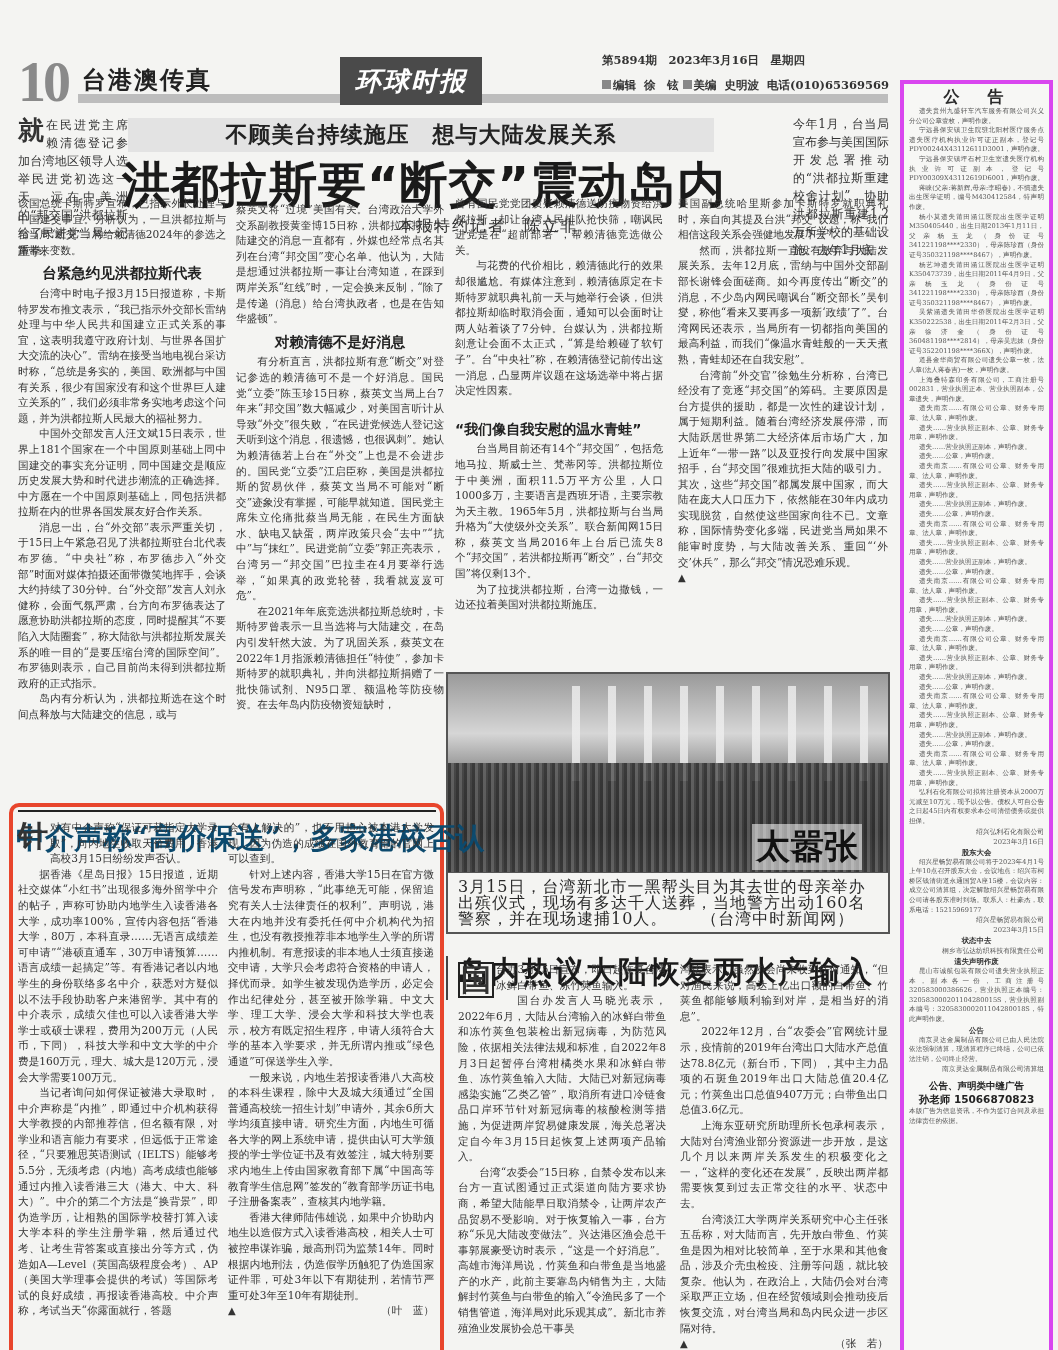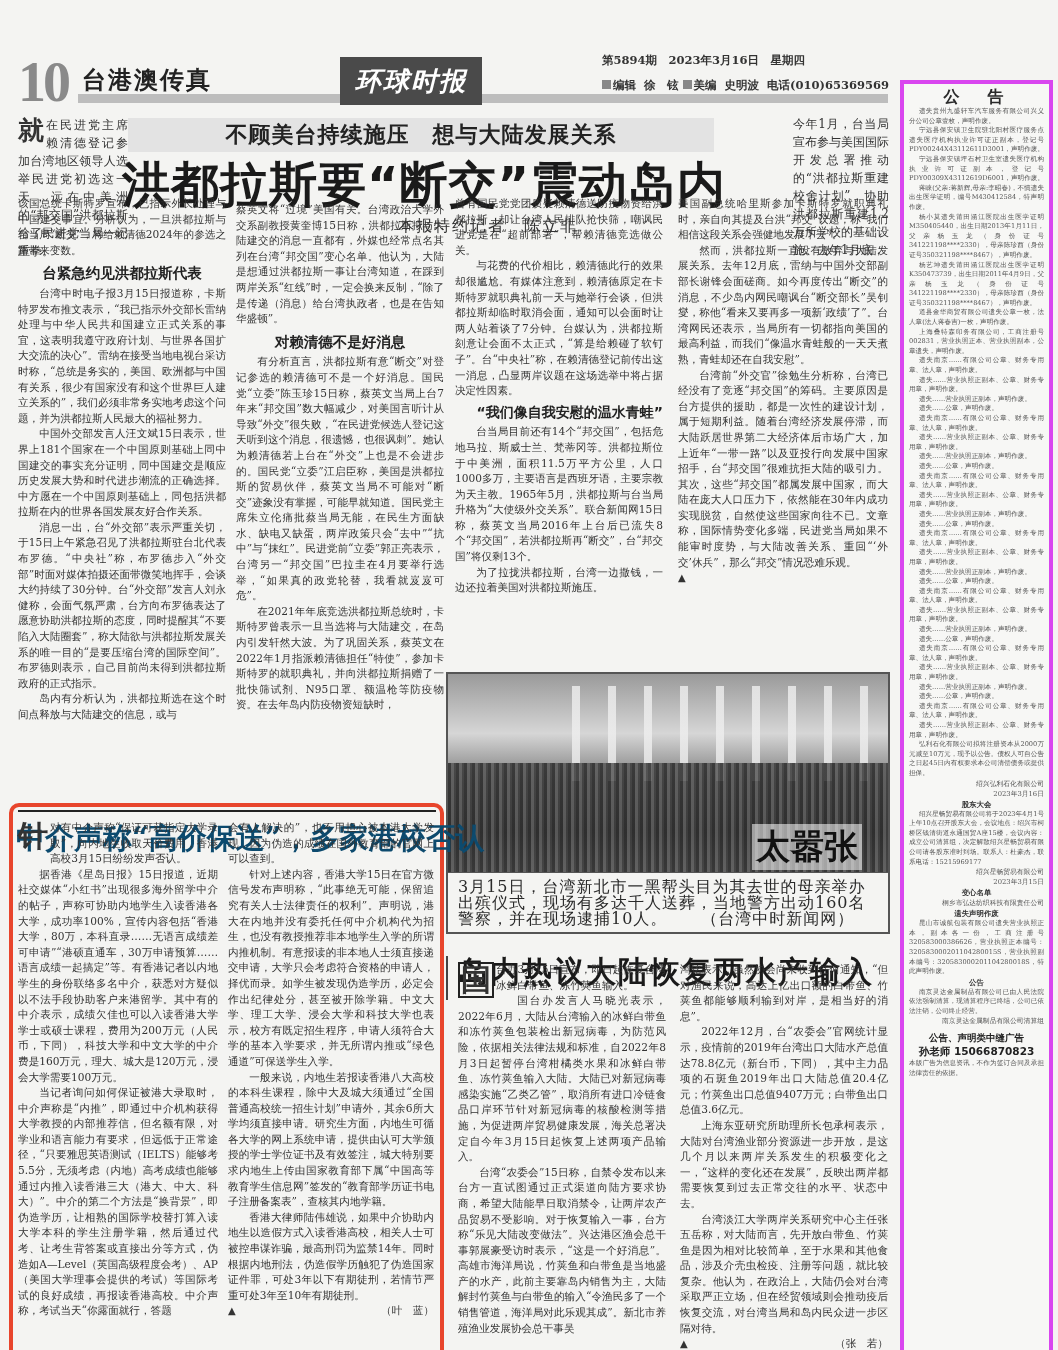--- a/index.html
+++ b/index.html
@@ -90,21 +90,21 @@
 <div class="col p" style="left:236px;top:196px;width:208px;margin-top:6px;">
   <span class="ind" style="text-indent:0">蔡英文将“过境”美国有关。台湾政治大学外交系副教授黄奎博15日称，洪都拉斯拟与大陆建交的消息一直都有，外媒也经常点名其列在台湾“邦交国”变心名单。他认为，大陆是想通过洪都拉斯一事让台湾知道，在踩到两岸关系“红线”时，一定会换来反制，“除了是传递（消息）给台湾执政者，也是在告知华盛顿”。</span>
   <div class="subhead" style="margin:8px 0 4px;">对赖清德不是好消息</div>
   <span class="ind">有分析直言，洪都拉斯有意“断交”对登记参选的赖清德可不是一个好消息。国民党“立委”陈玉珍15日称，蔡英文当局上台7年来“邦交国”数大幅减少，对美国言听计从导致“外交”很失败，“在民进党候选人登记这天听到这个消息，很遗憾，也很讽刺”。她认为赖清德若上台在“外交”上也是不会进步的。国民党“立委”江启臣称，美国是洪都拉斯的贸易伙伴，蔡英文当局不可能对“断交”迹象没有掌握，可能早就知道。国民党主席朱立伦痛批蔡当局无能，在民生方面缺水、缺电又缺蛋，两岸政策只会“去中”“抗中”与“抹红”。民进党前“立委”郭正亮表示，台湾另一“邦交国”巴拉圭在4月要举行选举，“如果真的政党轮替，我看就岌岌可危”。</span>
   <span class="ind">在2021年年底竞选洪都拉斯总统时，卡斯特罗曾表示一旦当选将与大陆建交，在岛内引发轩然大波。为了巩固关系，蔡英文在2022年1月指派赖清德担任“特使”，参加卡斯特罗的就职典礼，并向洪都拉斯捐赠了一批快筛试剂、N95口罩、额温枪等防疫物资。在去年岛内防疫物资短缺时，</span>
 </div>
 
 <div class="col p" style="left:455px;top:196px;width:208px;">
   <span class="ind" style="text-indent:0">曾有国民党党团质疑赖清德送防疫物资给洪都拉斯，却让台湾人民排队抢快筛，嘲讽民进党是在“超前部署”，帮赖清德竞选做公关。</span>
   <span class="ind">与花费的代价相比，赖清德此行的效果却很尴尬。有媒体注意到，赖清德原定在卡斯特罗就职典礼前一天与她举行会谈，但洪都拉斯却临时取消会面，通知可以会面时让两人站着谈了7分钟。台媒认为，洪都拉斯刻意让会面不太正式，“算是给赖碰了软钉子”。台“中央社”称，在赖清德登记前传出这一消息，凸显两岸议题在这场选举中将占据决定性因素。</span>
-  <div class="subhead" style="margin:6px 0 4px;text-align:right;font-size:14px;">“我们像自我安慰的温水青蛙”</div>
+  <div class="subhead" style="margin:23px 0 4px;text-align:left;font-size:14px;">“我们像自我安慰的温水青蛙”</div>
   <span class="ind">台当局目前还有14个“邦交国”，包括危地马拉、斯威士兰、梵蒂冈等。洪都拉斯位于中美洲，面积11.5万平方公里，人口1000多万，主要语言是西班牙语，主要宗教为天主教。1965年5月，洪都拉斯与台当局升格为“大使级外交关系”。联合新闻网15日称，蔡英文当局2016年上台后已流失8个“邦交国”，若洪都拉斯再“断交”，台“邦交国”将仅剩13个。</span>
   <span class="ind">为了拉拢洪都拉斯，台湾一边撒钱，一边还拉着美国对洪都拉斯施压。</span>
 </div>
 
 <div class="col p" style="left:678px;top:196px;width:210px;">
   <span class="ind" style="text-indent:0">美国副总统哈里斯参加卡斯特罗就职典礼时，亲自向其提及台洪“邦交”议题，称“我们相信这段关系会强健地发展下去”。</span>
   <span class="ind">然而，洪都拉斯一直没有放弃与大陆发展关系。去年12月底，雷纳与中国外交部副部长谢锋会面磋商。如今再度传出“断交”的消息，不少岛内网民嘲讽台“断交部长”吴钊燮，称他“看来又要再多一项新‘政绩’了”。台湾网民还表示，当局所有一切都指向美国的最高利益，而我们“像温水青蛙般的一天天煮熟，青蛙却还在自我安慰”。</span>
   <span class="ind">台湾前“外交官”徐勉生分析称，台湾已经没有了竞逐“邦交国”的筹码。主要原因是台方提供的援助，都是一次性的建设计划，属于短期利益。随着台湾经济发展停滞，而大陆跃居世界第二大经济体后市场广大，加上近年“一带一路”以及亚投行向发展中国家招手，台“邦交国”很难抗拒大陆的吸引力。其次，这些“邦交国”都属发展中国家，而大陆在庞大人口压力下，依然能在30年内成功实现脱贫，自然使这些国家向往不已。文章称，国际情势变化多端，民进党当局如果不能审时度势，与大陆改善关系、重回“‘外交’休兵”，那么“邦交”情况恐难乐观。</span>
   <span class="tri">▲</span>
 </div>
@@ -150,20 +150,21 @@
 </div>
 
 <div class="abs" id="notice">
   <div class="nt">公　告</div>
   <div class="ni">遗失贵州九盛轩车汽车服务有限公司兴义分公司公章壹枚，声明作废。</div>
   <div class="ni">宁远县保安镇卫生院驻北阳村医疗服务点遗失医疗机构执业许可证正副本，登记号PDY00244X43112611D3001，声明作废。</div>
   <div class="ni">宁远县保安镇坪石村卫生室遗失医疗机构执业许可证副本，登记号PDY00309X43112619D6001，声明作废。</div>
   <div class="ni">蒋睐(父亲:蒋新辉,母亲:李昭春)，不慎遗失出生医学证明，编号M430412584，特声明作废。</div>
   <div class="ni">杨小莫遗失莆田涵江医院出生医学证明M350405440，出生日期2013年1月11日，父亲杨玉龙（身份证号341221198****2330），母亲陈珍西（身份证号350321198****8467），声明作废。</div>
   <div class="ni">杨艺坤遗失莆田涵江医院出生医学证明K350473739，出生日期2011年4月9日，父亲杨玉龙（身份证号341221198****2330），母亲陈珍西（身份证号350321198****8467），声明作废。</div>
+  <div class="ni">吴紫涵遗失莆田华侨医院出生医学证明K350222538，出生日期2011年2月3日，父亲徐济金（身份证号360481198****2814），母亲吴志妹（身份证号352201198****366X），声明作废。</div>
   <div class="ni">道县金华商贸有限公司遗失公章一枚，法人章(法人蒋春吉)一枚，声明作废。</div>
   <div class="ni">上海叠特森印务有限公司，工商注册号002831，营业执照正本、营业执照副本，公章遗失，声明作废。</div>
   <div class="ni">遗失南京……有限公司公章、财务专用章、法人章，声明作废。</div>
   <div class="ni">遗失……营业执照正副本、公章、财务专用章，声明作废。</div>
   <div class="ni">遗失……营业执照正副本，声明作废。</div>
   <div class="ni">遗失……公章，声明作废。</div>
   <div class="ni">遗失南京……有限公司公章、财务专用章、法人章，声明作废。</div>
   <div class="ni">遗失……营业执照正副本、公章、财务专用章，声明作废。</div>
   <div class="ni">遗失……营业执照正副本，声明作废。</div>
   <div class="ni">遗失……公章，声明作废。</div>
@@ -185,21 +186,21 @@
   <div class="ni">遗失……公章，声明作废。</div>
   <div class="ni">遗失南京……有限公司公章、财务专用章、法人章，声明作废。</div>
   <div class="ni">遗失……营业执照正副本、公章、财务专用章，声明作废。</div>
   <div class="ni">弘利石化有限公司拟将注册资本从2000万元减至10万元，现予以公告。债权人可自公告之日起45日内有权要求本公司清偿债务或提供担保。</div>
   <div class="nr">绍兴弘利石化有限公司</div>
   <div class="nr">2023年3月16日</div>
   <div class="nh">股东大会</div>
   <div class="ni">绍兴星畅贸易有限公司将于2023年4月1号上午10点召开股东大会，会议地点：绍兴市柯桥区钱清街道永通国贸A座15楼，会议内容：成立公司清算组，决定解散绍兴星畅贸易有限公司请各股东准时到场。联系人：杜豪杰，联系电话：15215969177</div>
   <div class="nr">绍兴星畅贸易有限公司</div>
   <div class="nr">2023年3月15日</div>
-  <div class="nh">变心名单</div>
+  <div class="nh">状态中去</div>
   <div class="nr">桐乡市弘达纺织科技有限责任公司</div>
   <div class="nh">遗失声明作废</div>
   <div class="ni">昆山市诚航包装有限公司遗失营业执照正本，副本各一份，工商注册号320583000386626，营业执照正本编号：320583000201104280015S，营业执照副本编号：320583000201104280018S，特此声明作废。</div>
   <div class="nh">公告</div>
   <div class="ni">南京灵达金属制品有限公司已由人民法院依法强制清算，现清算程序已终结，公司已依法注销，公司终止经营。</div>
   <div class="nr">南京灵达金属制品有限公司清算组</div>
   <div class="ad1">公告、声明类中缝广告</div>
   <div class="ad2">孙老师 15066870823</div>
   <div class="ni" style="text-indent:0">本版广告为信息资讯，不作为签订合同及承担法律责任的依据。</div>
 </div>

